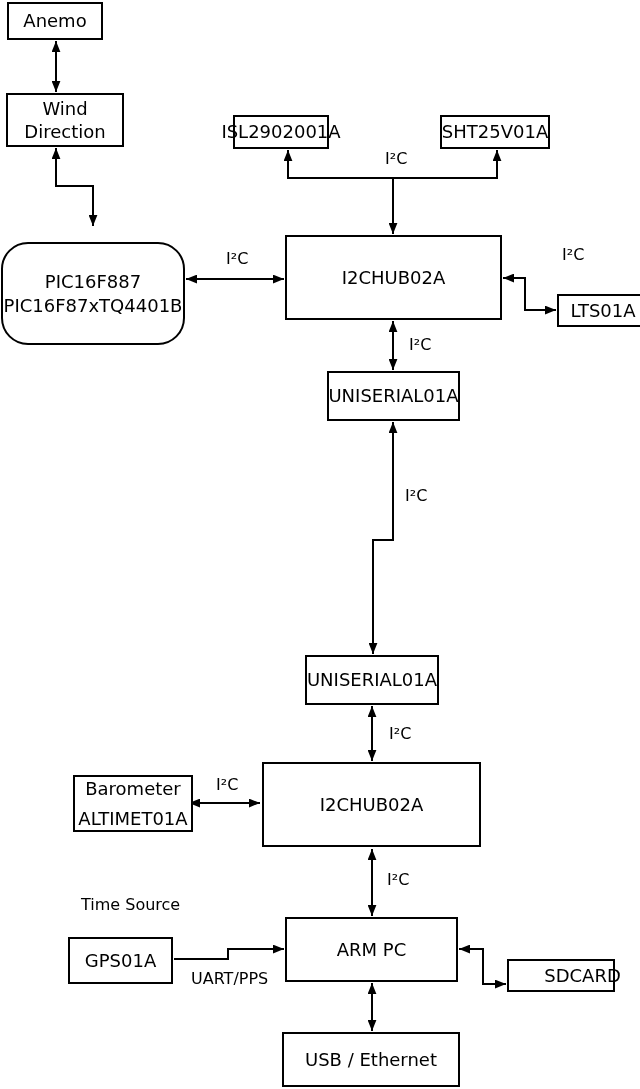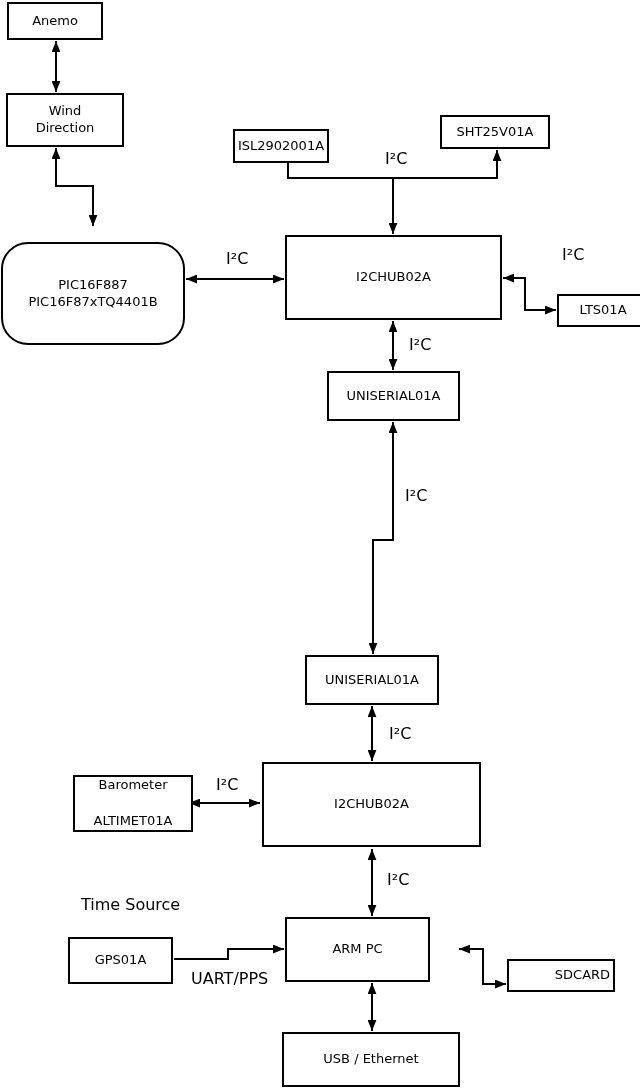--- a/index.html
+++ b/index.html
@@ -19,21 +19,21 @@
   }
   .box {
     position: absolute;
     box-sizing: border-box;
     border: 2px solid #000000;
     background: #ffffff;
     display: flex;
     flex-direction: column;
     align-items: center;
     justify-content: center;
-    font-size: 13px;
+    font-size: 18px;
     line-height: 1.3;
     text-align: center;
     white-space: nowrap;
   }
   .lbl {
     position: absolute;
     font-size: 16px;
     line-height: 1;
     white-space: nowrap;
   }
@@ -72,21 +72,21 @@
   <div class="box" style="left:6px; top:93px; width:118px; height:54px;">
     <span>Wind</span>
     <span>Direction</span>
   </div>
 
   <div class="box" style="left:1px; top:242px; width:184px; height:103px;border-radius:27px;">
     <span>PIC16F887</span>
     <span>PIC16F87xTQ4401B</span>
   </div>
 
-  <div class="box" style="left:233px; top:129px; width:96px; height:34px;">
+  <div class="box" style="left:233px; top:115px; width:96px; height:34px;">
     <span>ISL2902001A</span>
   </div>
 
   <div class="box" style="left:440px; top:115px; width:110px; height:34px;">
     <span>SHT25V01A</span>
   </div>
 
   <div class="box" style="left:285px; top:235px; width:217px; height:85px;">
     <span>I2CHUB02A</span>
   </div>
@@ -109,21 +109,21 @@
   </div>
 
   <div class="box" style="left:262px; top:762px; width:219px; height:85px;">
     <span>I2CHUB02A</span>
   </div>
 
   <div class="box" style="left:68px; top:937px; width:105px; height:47px;">
     <span>GPS01A</span>
   </div>
 
-  <div class="box" style="left:285px; top:917px; width:145px; height:65px;">
+  <div class="box" style="left:285px; top:917px; width:173px; height:65px;">
     <span>ARM PC</span>
   </div>
 
   <div class="box" style="left:507px; top:959px; width:108px; height:33px;padding-left:43px;">
     <span>SDCARD</span>
   </div>
 
   <div class="box" style="left:282px; top:1032px; width:178px; height:55px;">
     <span>USB / Ethernet</span>
   </div>

